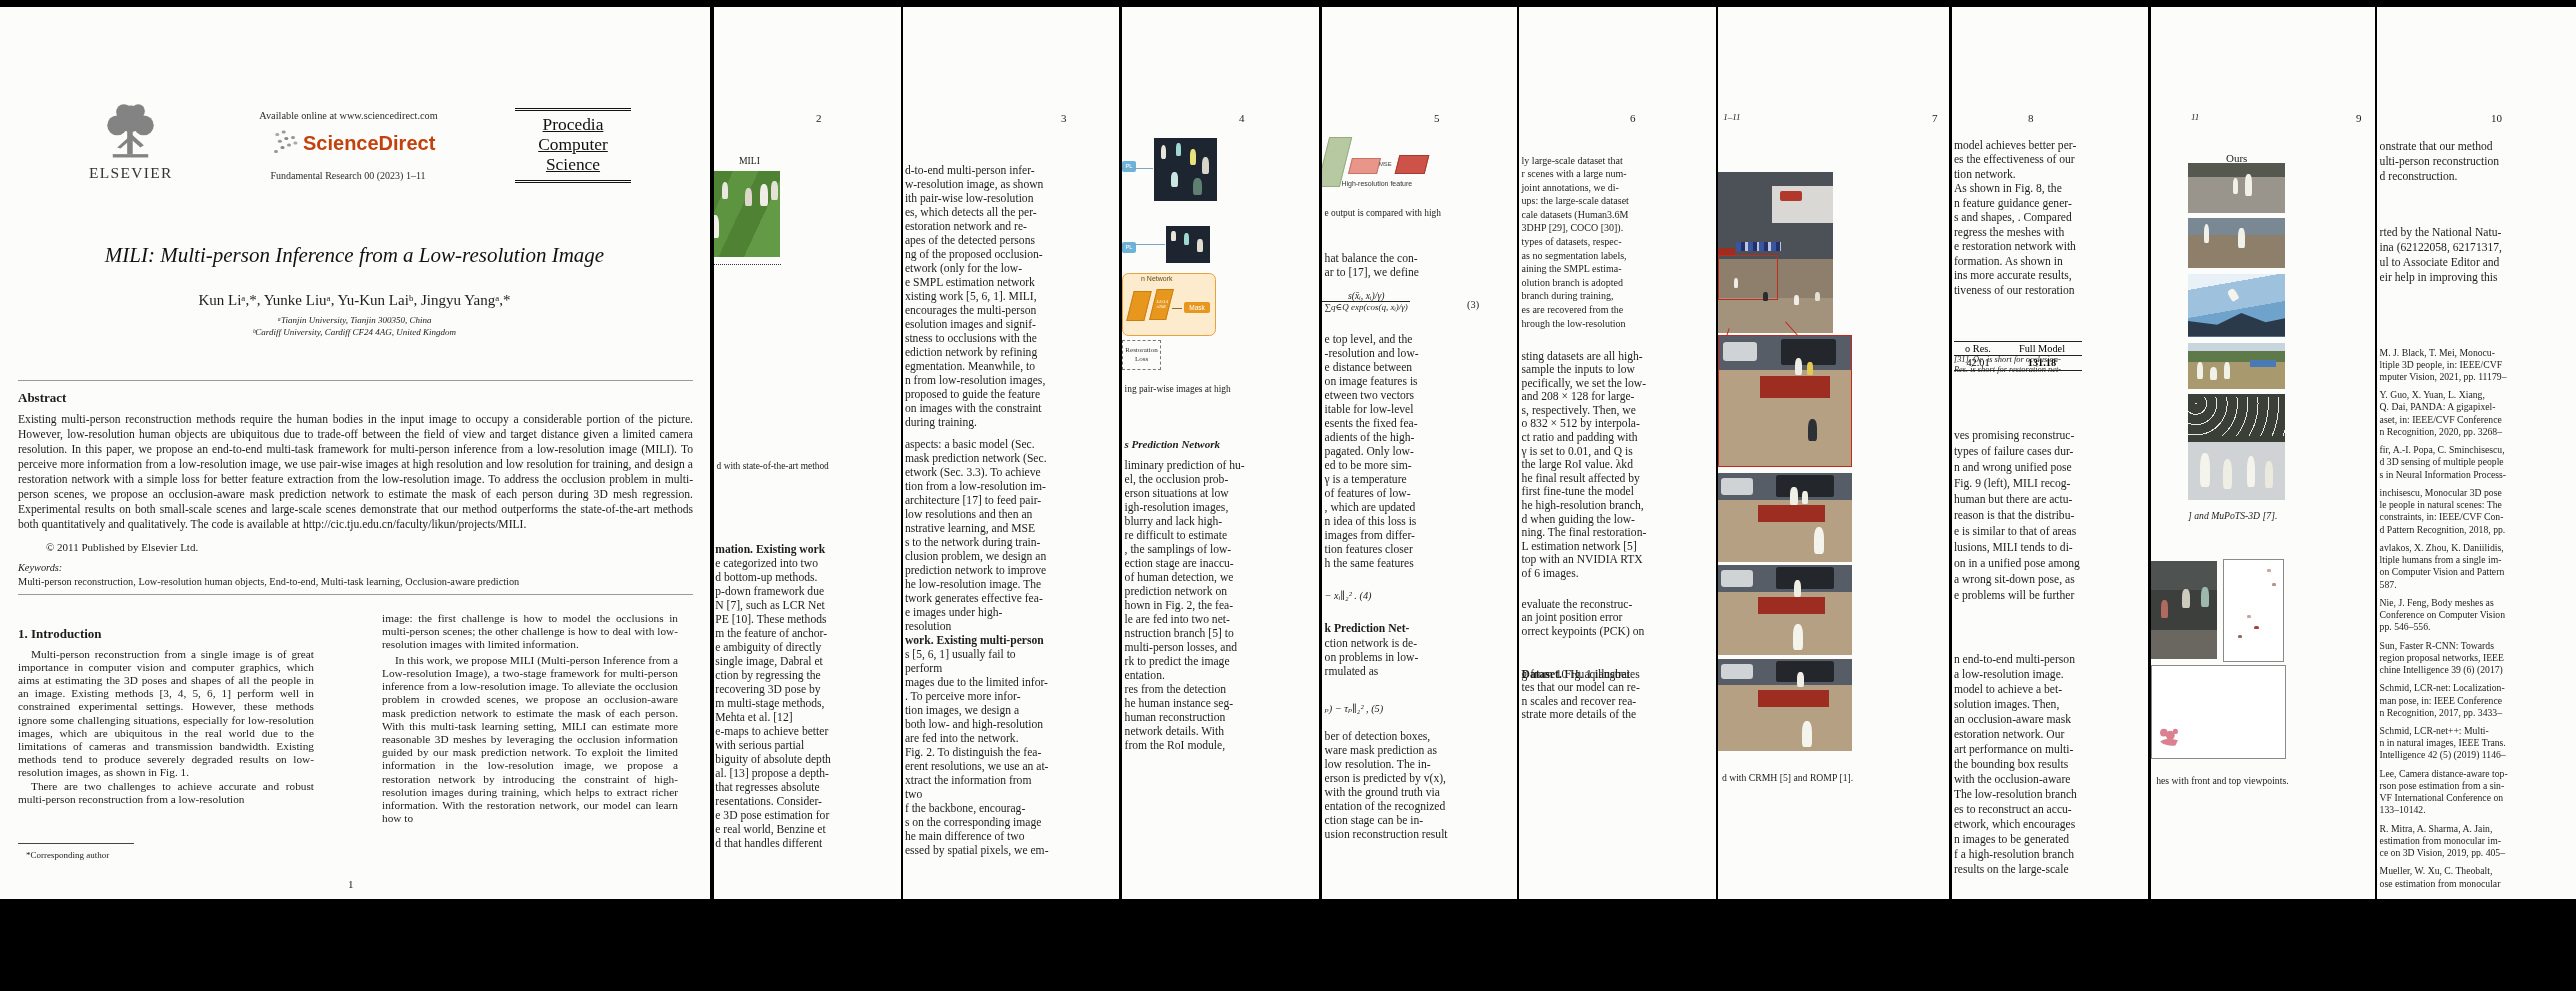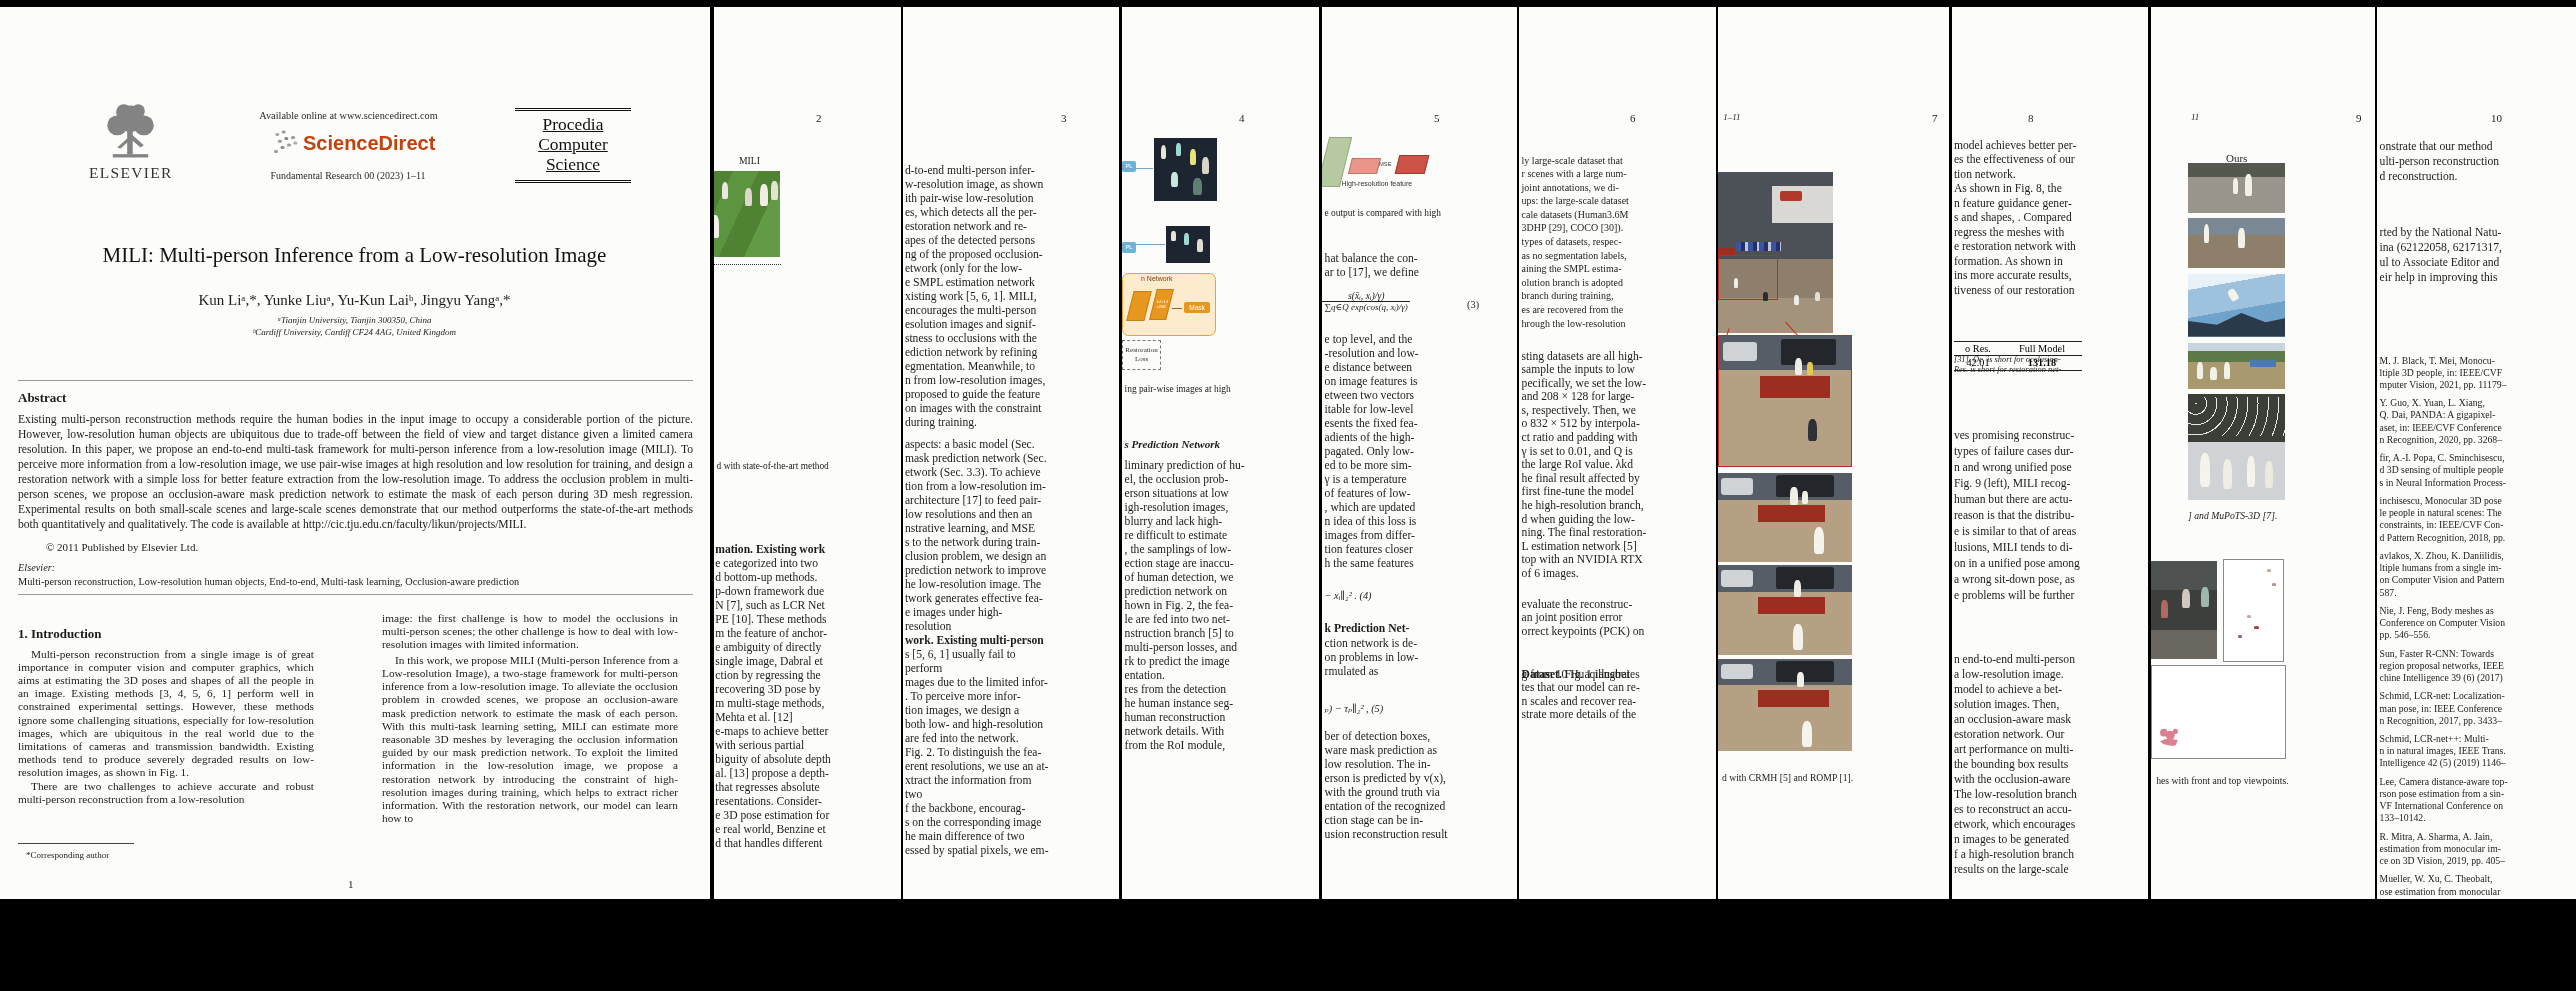--- a/index.html
+++ b/index.html
@@ -56,30 +56,30 @@
     </span>
     <div class="tx" style="left:89px;top:157px;font-size:15.5px;letter-spacing:1.3px;color:#333;">ELSEVIER</div>
     <div class="tx c" style="left:213px;top:103px;width:271px;font-size:10.3px;color:#2a2a2a;">Available online at www.sciencedirect.com</div>
     <span class="sd-dots" style="left:274px;top:143px;"></span>
     <div class="tx sans b" style="left:303px;top:124px;font-size:20px;color:#c2410c;">ScienceDirect</div>
     <div class="tx c" style="left:219px;top:163px;width:258px;font-size:10px;color:#2a2a2a;">Fundamental Research 00 (2023) 1–11</div>
     <div class="procedia" style="left:515px;top:101px;width:116px;">Procedia
 Computer
 Science</div>
 
-    <div class="tx c" style="left:32px;top:236px;width:645px;font-size:21px;color:#111;">MILI: Multi-person Inference from a Low-resolution Image</div>
+    <div class="tx c" style="left:32px;top:236px;width:645px;font-size:21px;color:#111;font-style:italic;">MILI: Multi-person Inference from a Low-resolution Image</div>
     <div class="tx c" style="left:32px;top:284px;width:645px;font-size:15px;">Kun Liᵃ,*, Yunke Liuᵃ, Yu-Kun Laiᵇ, Jingyu Yangᵃ,*</div>
     <div class="tx c i" style="left:32px;top:308px;width:645px;font-size:9px;">ᵃTianjin University, Tianjin 300350, China</div>
     <div class="tx c i" style="left:32px;top:320px;width:645px;font-size:9px;">ᵇCardiff University, Cardiff CF24 4AG, United Kingdom</div>
 
     <div class="rule" style="left:18px;top:373px;width:675px;height:0.6px;"></div>
     <div class="tx b" style="left:18px;top:383px;font-size:13px;">Abstract</div>
     <div class="tx jt" style="left:18px;top:405px;width:675px;font-size:11.6px;line-height:15px;">Existing multi-person reconstruction methods require the human bodies in the input image to occupy a considerable portion of the picture.  However, low-resolution human objects are ubiquitous due to trade-off between the field of view and target distance given a limited camera resolution. In this paper, we propose an end-to-end multi-task framework for multi-person inference from a low-resolution image (MILI). To perceive more information from a low-resolution image, we use pair-wise images at high resolution and low resolution for training, and design a restoration network with a simple loss for better feature extraction from the low-resolution image. To address the occlusion problem in multi-person scenes, we propose an occlusion-aware mask prediction network to estimate the mask of each person during 3D mesh regression.  Experimental results on both small-scale scenes and large-scale scenes demonstrate that our method outperforms the state-of-the-art methods both quantitatively and qualitatively. The code is available at http://cic.tju.edu.cn/faculty/likun/projects/MILI.</div>
     <div class="tx" style="left:18px;top:534px;font-size:11px;margin-left:28px;">© 2011 Published by Elsevier Ltd.</div>
-    <div class="tx i" style="left:18px;top:555px;font-size:10.3px;">Elsevier:</div>
+    <div class="tx i" style="left:18px;top:555px;font-size:10.3px;">Keywords:</div>
     <div class="tx" style="left:18px;top:569px;width:675px;font-size:10.3px;">Multi-person reconstruction, Low-resolution human objects, End-to-end, Multi-task learning, Occlusion-aware prediction</div>
     <div class="rule" style="left:18px;top:587px;width:675px;height:1.9px;"></div>
 
     <div class="tx b" style="left:18px;top:619px;font-size:13px;">1.  Introduction</div>
     <div style="position:absolute;left:18px;top:641px;width:296px;">
       <div class="jt" style="font-size:11.3px;line-height:13.2px;text-indent:13px;font-family:'Liberation Serif',serif;color:#1c1c1c;">Multi-person reconstruction from a single image is of great importance in computer vision and computer graphics, which aims at estimating the 3D poses and shapes of all the people in an image.  Existing methods [3, 4, 5, 6, 1] perform well in constrained experimental settings.  However, these methods ignore some challenging situations, especially for low-resolution images, which are ubiquitous in the real world due to the limitations of cameras and transmission bandwidth.  Existing methods tend to produce severely degraded results on low-resolution images, as shown in Fig. 1.</div>
       <div class="jt" style="font-size:11.3px;line-height:13.2px;text-indent:13px;font-family:'Liberation Serif',serif;color:#1c1c1c;">There are two challenges to achieve accurate and robust multi-person reconstruction from a low-resolution</div>
     </div>
     <div class="rule" style="left:18px;top:836px;width:116px;height:0.6px;background:#444;"></div>
     <div class="tx" style="left:26px;top:843px;font-size:9px;">*Corresponding author</div>
@@ -488,21 +488,21 @@
 
   <div class="page" style="left:2377px;width:199px;">
     <div class="tx" style="left:114px;top:105px;font-size:11px;">10</div>
     <div class="tx" style="left:2.6px;top:132px;width:183px;font-size:11.6px;line-height:15px;">onstrate that our method
 ulti-person reconstruction
 d reconstruction.</div>
     <div class="tx" style="left:2.6px;top:218px;width:183px;font-size:11.6px;line-height:15px;">rted by the National Natu-
 ina (62122058, 62171317,
 ul to Associate Editor and
 eir help in improving this</div>
-    <div style="position:absolute;left:2.6px;top:348px;width:187px;">
+    <div style="position:absolute;left:2.6px;top:340px;width:187px;">
       <div class="tx frag" style="position:static;font-size:9.7px;line-height:12.3px;margin-bottom:5.8px;">M. J. Black, T. Mei, Monocu-
 ltiple 3D people, in: IEEE/CVF
 mputer Vision, 2021, pp. 11179–</div>
       <div class="tx frag" style="position:static;font-size:9.7px;line-height:12.3px;margin-bottom:5.8px;">Y. Guo, X. Yuan, L. Xiang,
 Q. Dai, PANDA: A gigapixel-
 aset, in: IEEE/CVF Conference
 n Recognition, 2020, pp. 3268–</div>
       <div class="tx frag" style="position:static;font-size:9.7px;line-height:12.3px;margin-bottom:5.8px;">fir, A.-I. Popa, C. Sminchisescu,
 d 3D sensing of multiple people
 s in Neural Information Process-</div>

